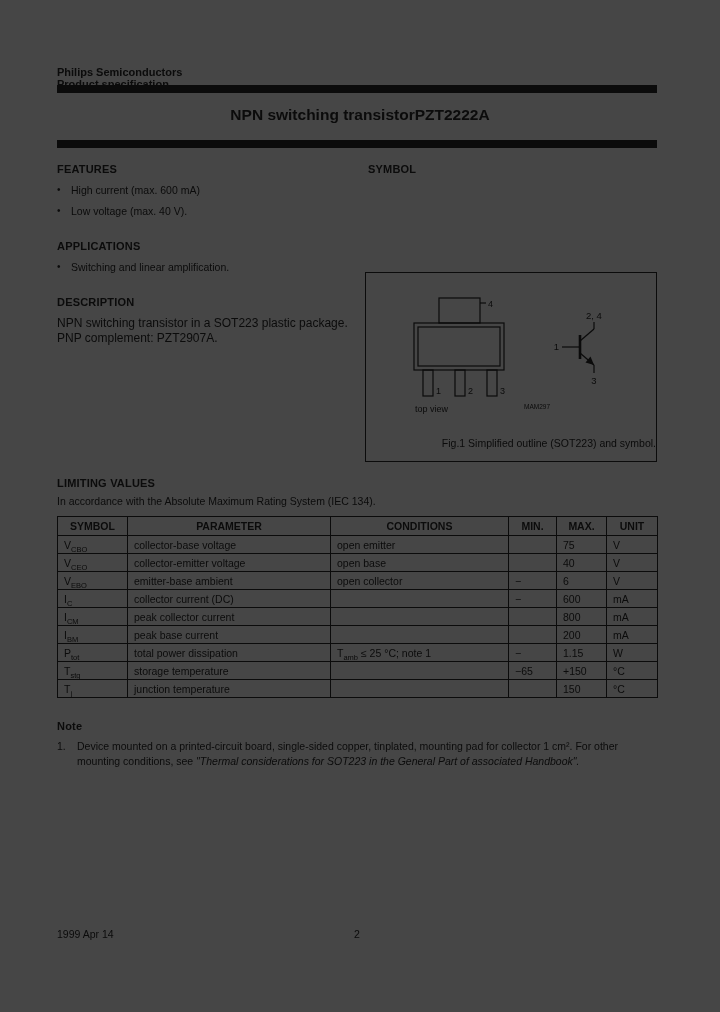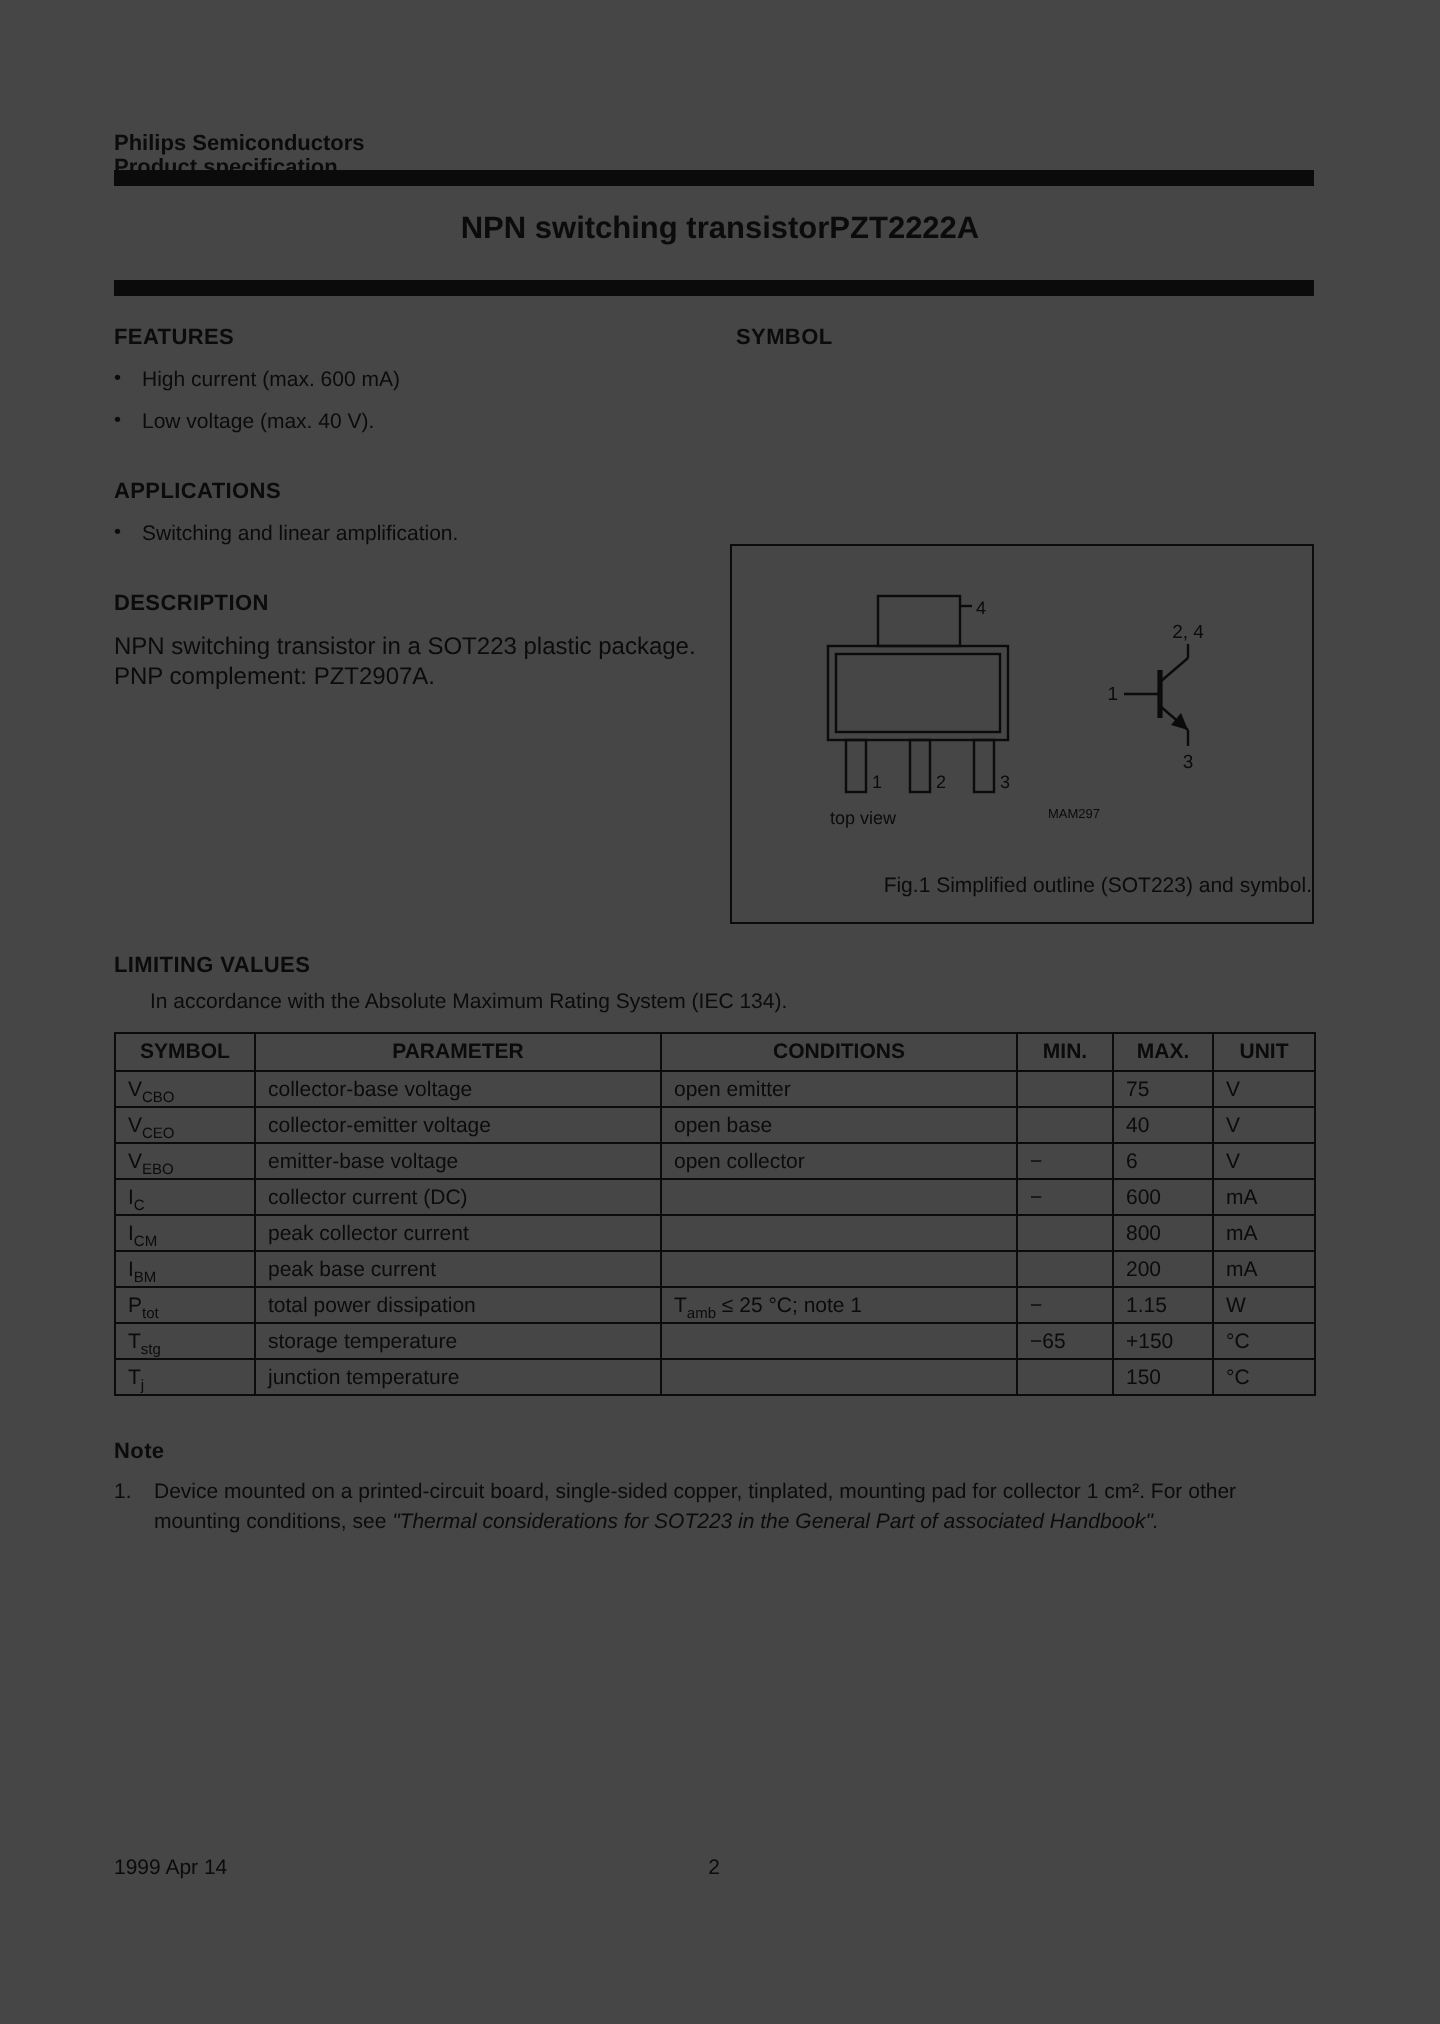--- a/index.html
+++ b/index.html
@@ -50,21 +50,21 @@
   
   .figbox{position:absolute; top:272px; left:308px; width:292px; height:190px; border:1px solid var(--ink);}
   .figbox svg{position:absolute; left:0; top:0;}
   .figcap{position:absolute; bottom:12px; left:0; width:100%; text-align:right; font-size:10.5px;}
   svg text{fill:var(--ink); font-family:"Liberation Sans", sans-serif;}
   svg .ln{stroke:var(--ink); fill:none; stroke-width:1.2;}
   svg .thick{stroke-width:2.6;}
 
   
   .limiting{position:absolute; top:477px; left:0; width:600px;}
-  .limiting .intro{font-size:10.5px; margin-top:6px;margin-left:18px;}
+  .limiting .intro{font-size:10.5px; margin-top:6px;}
   .lv-table{margin-top:9px;padding-left:32px;}
   .lv-table col.c-sym{width:70px;}
   .lv-table col.c-par{width:203px;}
   .lv-table col.c-con{width:178px;}
   .lv-table col.c-min{width:48px;}
   .lv-table col.c-max{width:50px;}
   .lv-table col.c-unit{width:51px;}
 
   
   .note{position:absolute; top:720px; left:0; width:600px;}
@@ -188,21 +188,21 @@
         <tr>
           <td><span>V</span><sub>CEO</sub></td>
           <td>collector-emitter voltage</td>
           <td><span>open base</span><sub></sub><span></span></td>
           <td></td>
           <td>40</td>
           <td>V</td>
         </tr>
         <tr>
           <td><span>V</span><sub>EBO</sub></td>
-          <td>emitter-base voltage</td>
+          <td>emitter-base ambient</td>
           <td><span>open collector</span><sub></sub><span></span></td>
           <td>−</td>
           <td>6</td>
           <td>V</td>
         </tr>
         <tr>
           <td><span>I</span><sub>C</sub></td>
           <td>collector current (DC)</td>
           <td><span></span><sub></sub><span></span></td>
           <td>−</td>

